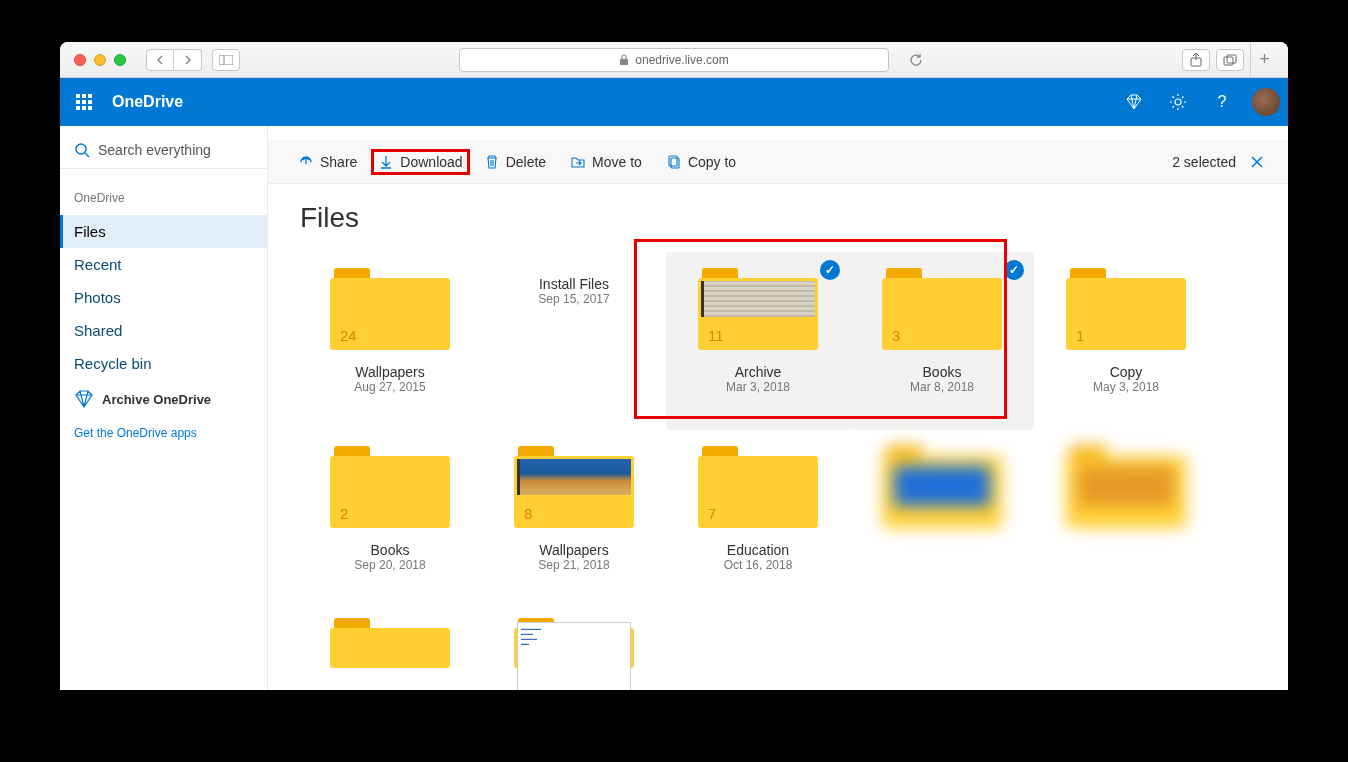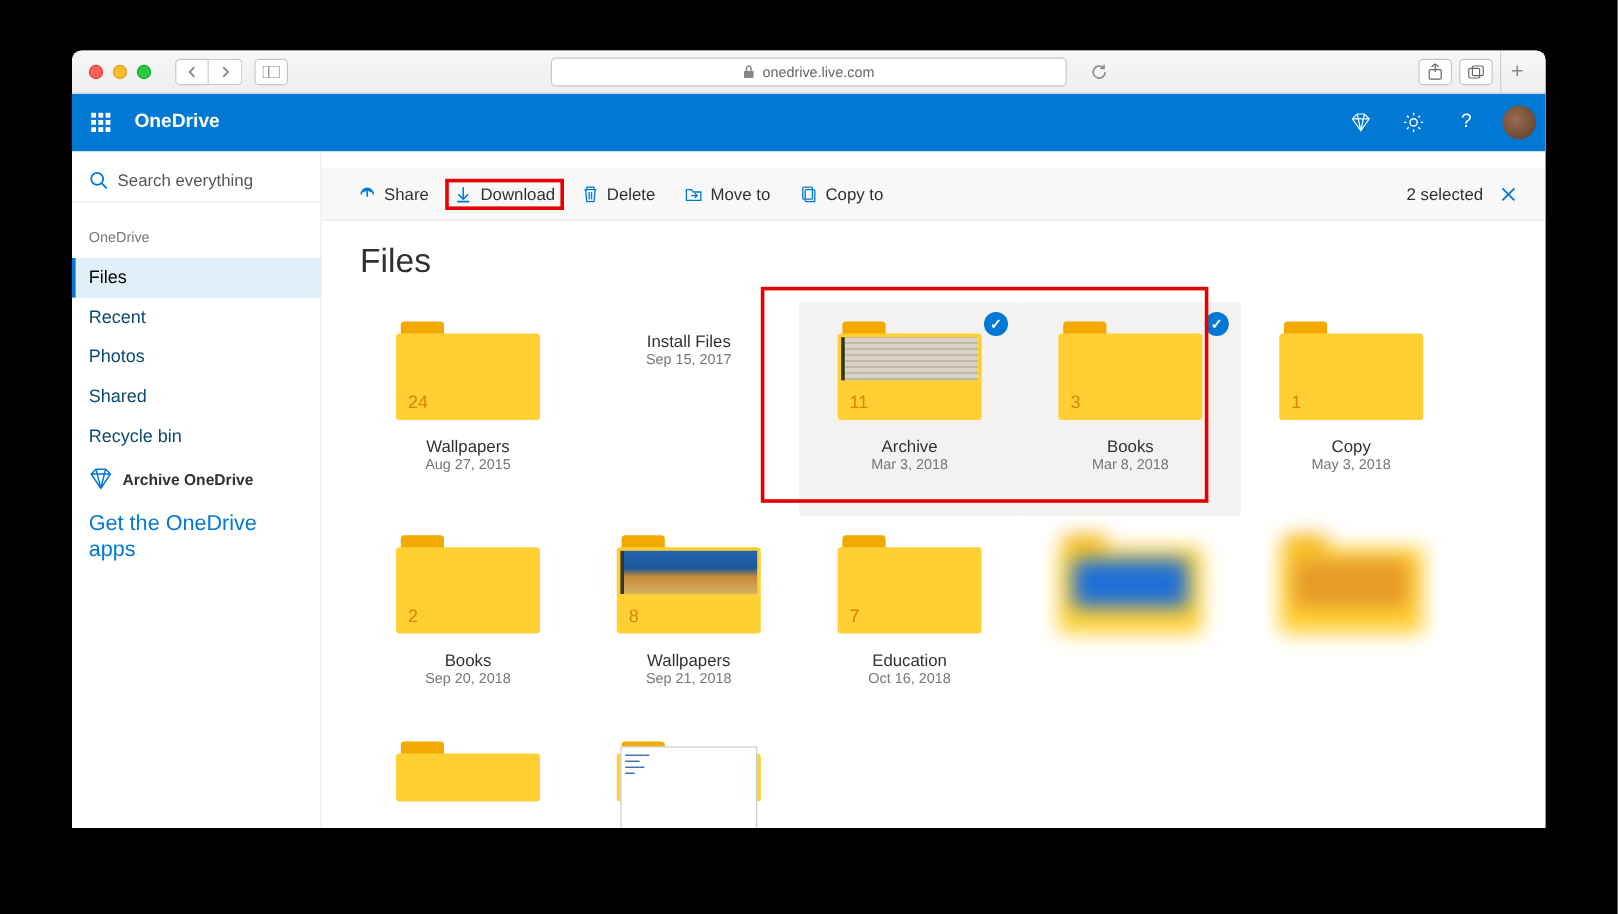--- a/index.html
+++ b/index.html
@@ -40,21 +40,21 @@
   .searchline { border-bottom:1px solid #eaeaea; margin:0 0 18px 0;}
   .breadcrumb-mini { padding:4px 14px; font-size:12px; color:#767676; }
   .navlist { margin-top:6px;}
   .navitem { padding:8px 14px; font-size:15px; color:#0c4a6e; cursor:pointer;}
   .navitem.active { background:#e1eff9; border-left:3px solid #0078d4; padding-left:11px; color:#000;}
   .storage { margin-top:auto; padding:10px 14px;}
   .storage-text { font-size:12px; color:#0078d4; margin-bottom:6px;}
   .storage-bar { height:2px; background:#c7e0f4; width:130px;}
   .storage-bar .fill { height:2px; background:#0078d4; width:18%;}
   .premium { display:flex; align-items:center; gap:8px; padding:10px 14px; font-size:13px; font-weight:600; color:#323130;}
-  .getapps { padding:8px 14px 14px; font-size:18px; color:#0078d4; cursor:pointer;}
+  .getapps { padding:8px 14px 14px; font-size:12px; color:#0078d4; cursor:pointer;}
   
   .main { flex:1; display:flex; flex-direction:column; overflow:hidden;}
   .cmdbar { height:44px; border-bottom:1px solid #eaeaea; background:#f8f8f8; display:flex; align-items:center; padding:0 20px; gap:4px;margin-top:14px;}
   .cmd { display:flex; align-items:center; gap:6px; padding:6px 10px; font-size:14px; color:#323130; cursor:pointer;}
   .cmd svg, .cmd .ico { color:#0078d4; }
   .highlight-box { border:3px solid #e60000; padding:2px 4px;}
   .cmdbar-right { margin-left:auto; display:flex; align-items:center; gap:10px; font-size:14px; color:#323130;}
   .close-x { color:#0078d4; font-size:18px; cursor:pointer; padding:4px;}
   
   .scroll { flex:1; overflow:hidden; padding:10px 30px 0 30px;}

